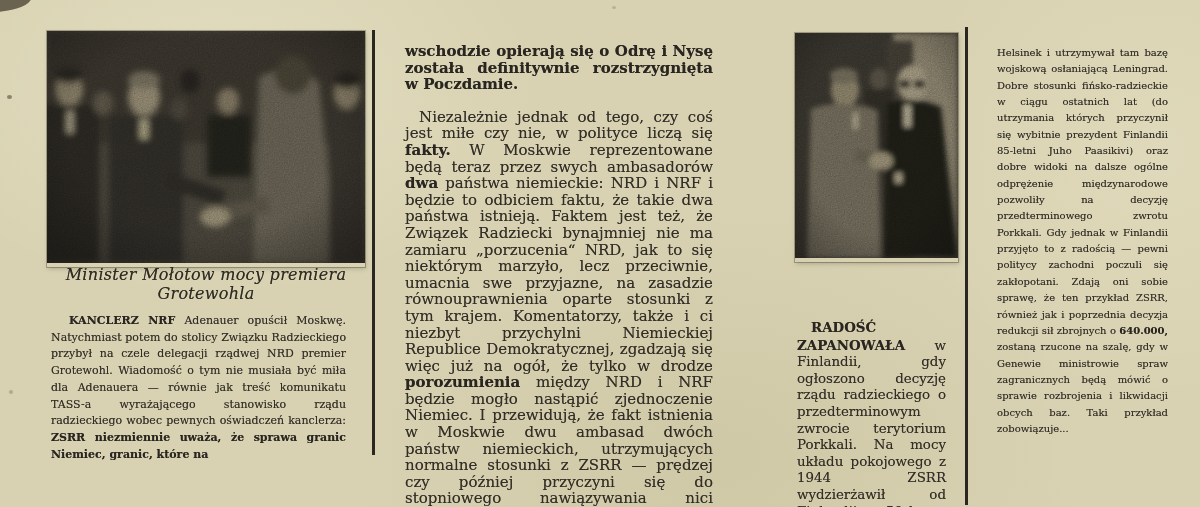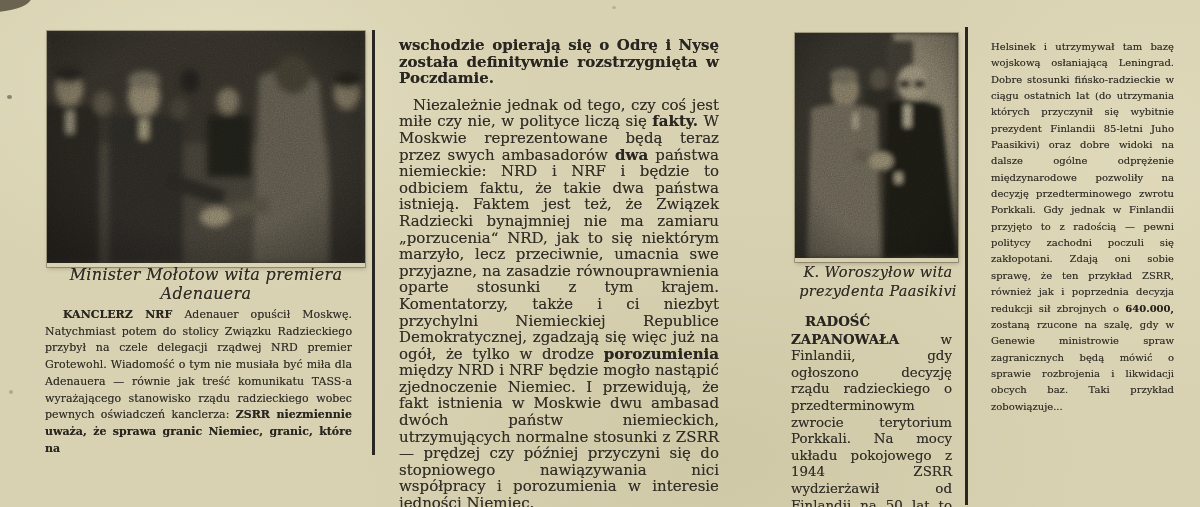--- a/index.html
+++ b/index.html
@@ -20,21 +20,21 @@
   }
   figure{margin:0;position:absolute;}
   .photo-frame{box-shadow:0 0 0 1px rgba(60,54,40,.35), 1px 2px 4px rgba(60,54,40,.25);}
   .caption{
     position:absolute;font-style:italic;color:#2e2b24;
     letter-spacing:.3px;
   }
   .caption1{left:44px;top:265px;width:324px;text-align:center;font-size:16px;}
   .caption2{left:794px;top:263px;width:168px;text-align:center;font-size:14.5px;line-height:18.5px;}
   .col{position:absolute;color:#322e27;text-align:justify;}
-  .col p{margin:10px;}
+  .col p{margin:16px;}
   .col-left{left:35px;top:297px;width:327px;font-size:11px;line-height:16.7px;}
   .col-mid{left:389px;top:27px;width:340px;font-size:15px;line-height:16.6px;}
   .col-fin{left:781px;top:303px;width:181px;font-size:13.4px;line-height:16.6px;}
   .col-right{left:981px;top:29px;width:203px;font-size:10px;line-height:16.35px;}
   .indent{text-indent:18px;}
   .indent-sm{text-indent:14px;}
   b{font-weight:700;color:#292520;}
   .col, .caption{text-shadow:0 0 .4px rgba(48,42,32,.55);}
   .vrule{position:absolute;background:#2a2721;}
   .rule1{left:372px;top:30px;width:3px;height:425px;}
@@ -87,21 +87,21 @@
         <ellipse cx="300" cy="49" rx="13" ry="8" fill="#332f28"></ellipse>
         <rect x="282" y="80" width="36" height="152" fill="#454137"></rect>
         <rect x="118" y="150" width="60" height="16" transform="rotate(18 148 158)" fill="#39362e"></rect>
         <rect x="170" y="170" width="52" height="16" transform="rotate(-12 196 178)" fill="#6e6757"></rect>
         <ellipse cx="168" cy="186" rx="15" ry="10" fill="#b9ad8e"></ellipse>
       </g>
       <rect width="318" height="232" fill="url(#v1)"></rect>
       <rect width="318" height="232" filter="url(#n1)" opacity="0.4"></rect>
     </svg>
   </figure>
-  <div class="caption caption1">Minister Mołotow wita premiera Adenauera</div>
+  <div class="caption caption1">Minister Mołotow mocy premiera Grotewohla</div>
 
   <div class="col col-left">
     <p class="indent"><b>KANCLERZ NRF</b> Adenauer opuścił Moskwę. Natychmiast potem do stolicy Związku Radzieckiego przybył na czele delegacji rządwej NRD premier Grotewohl. Wiadomość o tym nie musiała być miła dla Adenauera — równie jak treść komunikatu TASS-a wyrażającego stanowisko rządu radzieckiego wobec pewnych oświadczeń kanclerza: <b>ZSRR niezmiennie uważa, że sprawa granic Niemiec, granic, które na</b></p>
   </div>
 
   <div class="vrule rule1"></div>
 
   <div class="col col-mid">
     <p><b>wschodzie opierają się o Odrę i Nysę została definitywnie rozstrzygnięta w Poczdamie.</b></p>
     <p class="indent-sm">Niezależnie jednak od tego, czy coś jest miłe czy nie, w polityce liczą się <b>fakty.</b> W Moskwie reprezentowane będą teraz przez swych ambasadorów <b>dwa</b> państwa niemieckie: NRD i NRF i będzie to odbiciem faktu, że takie dwa państwa istnieją. Faktem jest też, że Związek Radziecki bynajmniej nie ma zamiaru „porzucenia“ NRD, jak to się niektórym marzyło, lecz przeciwnie, umacnia swe przyjazne, na zasadzie równouprawnienia oparte stosunki z tym krajem. Komentatorzy, także i ci niezbyt przychylni Niemieckiej Republice Demokratycznej, zgadzają się więc już na ogół, że tylko w drodze <b>porozumienia</b> między NRD i NRF będzie mogło nastąpić zjednoczenie Niemiec. I przewidują, że fakt istnienia w Moskwie dwu ambasad dwóch państw niemieckich, utrzymujących normalne stosunki z ZSRR — prędzej czy później przyczyni się do stopniowego nawiązywania nici współpracy i porozumienia w interesie jedności Niemiec.</p>
@@ -138,24 +138,20 @@
         <path d="M92 70 Q118 62 146 74 L163 225 L88 225 Z" fill="#27251f"></path>
         <rect x="109" y="72" width="7" height="22" fill="#d8cfb2"></rect>
         <rect x="100" y="140" width="7" height="10" fill="#cfc5a6"></rect>
         <rect x="60" y="118" width="34" height="13" transform="rotate(10 77 124)" fill="#7d7664"></rect>
         <ellipse cx="86" cy="128" rx="12" ry="9" fill="#b9ae8f"></ellipse>
       </g>
       <rect width="163" height="225" fill="url(#v2)"></rect>
       <rect width="163" height="225" filter="url(#n2)" opacity="0.4"></rect>
     </svg>
   </figure>
-  <div class="caption caption2">
-    <span>K. Woroszyłow wita</span><br>
-    <span>prezydenta Paasikivi</span>
-  </div>
 
   <div class="col col-fin">
     <p class="indent-sm"><b>RADOŚĆ ZAPANOWAŁA</b> w Finlandii, gdy ogłoszono decyzję rządu radzieckiego o przedterminowym zwrocie terytorium Porkkali. Na mocy układu pokojowego z 1944 ZSRR wydzierżawił od Finlandii na 50 lat to terytorium, położone na wybrzeżu zatoki Fińskiej w pobliżu</p>
   </div>
 
   <div class="vrule rule2"></div>
 
   <div class="col col-right">
     <p>Helsinek i utrzymywał tam bazę wojskową osłaniającą Leningrad. Dobre stosunki fińsko-radzieckie w ciągu ostatnich lat (do utrzymania których przyczynił się wybitnie prezydent Finlandii 85-letni Juho Paasikivi) oraz dobre widoki na dalsze ogólne odprężenie międzynarodowe pozwoliły na decyzję przedterminowego zwrotu Porkkali. Gdy jednak w Finlandii przyjęto to z radością — pewni politycy zachodni poczuli się zakłopotani. Zdają oni sobie sprawę, że ten przykład ZSRR, również jak i poprzednia decyzja redukcji sił zbrojnych o <b>640.000,</b> zostaną rzucone na szalę, gdy w Genewie ministrowie spraw zagranicznych będą mówić o sprawie rozbrojenia i likwidacji obcych baz. Taki przykład zobowiązuje...</p>
   </div>

